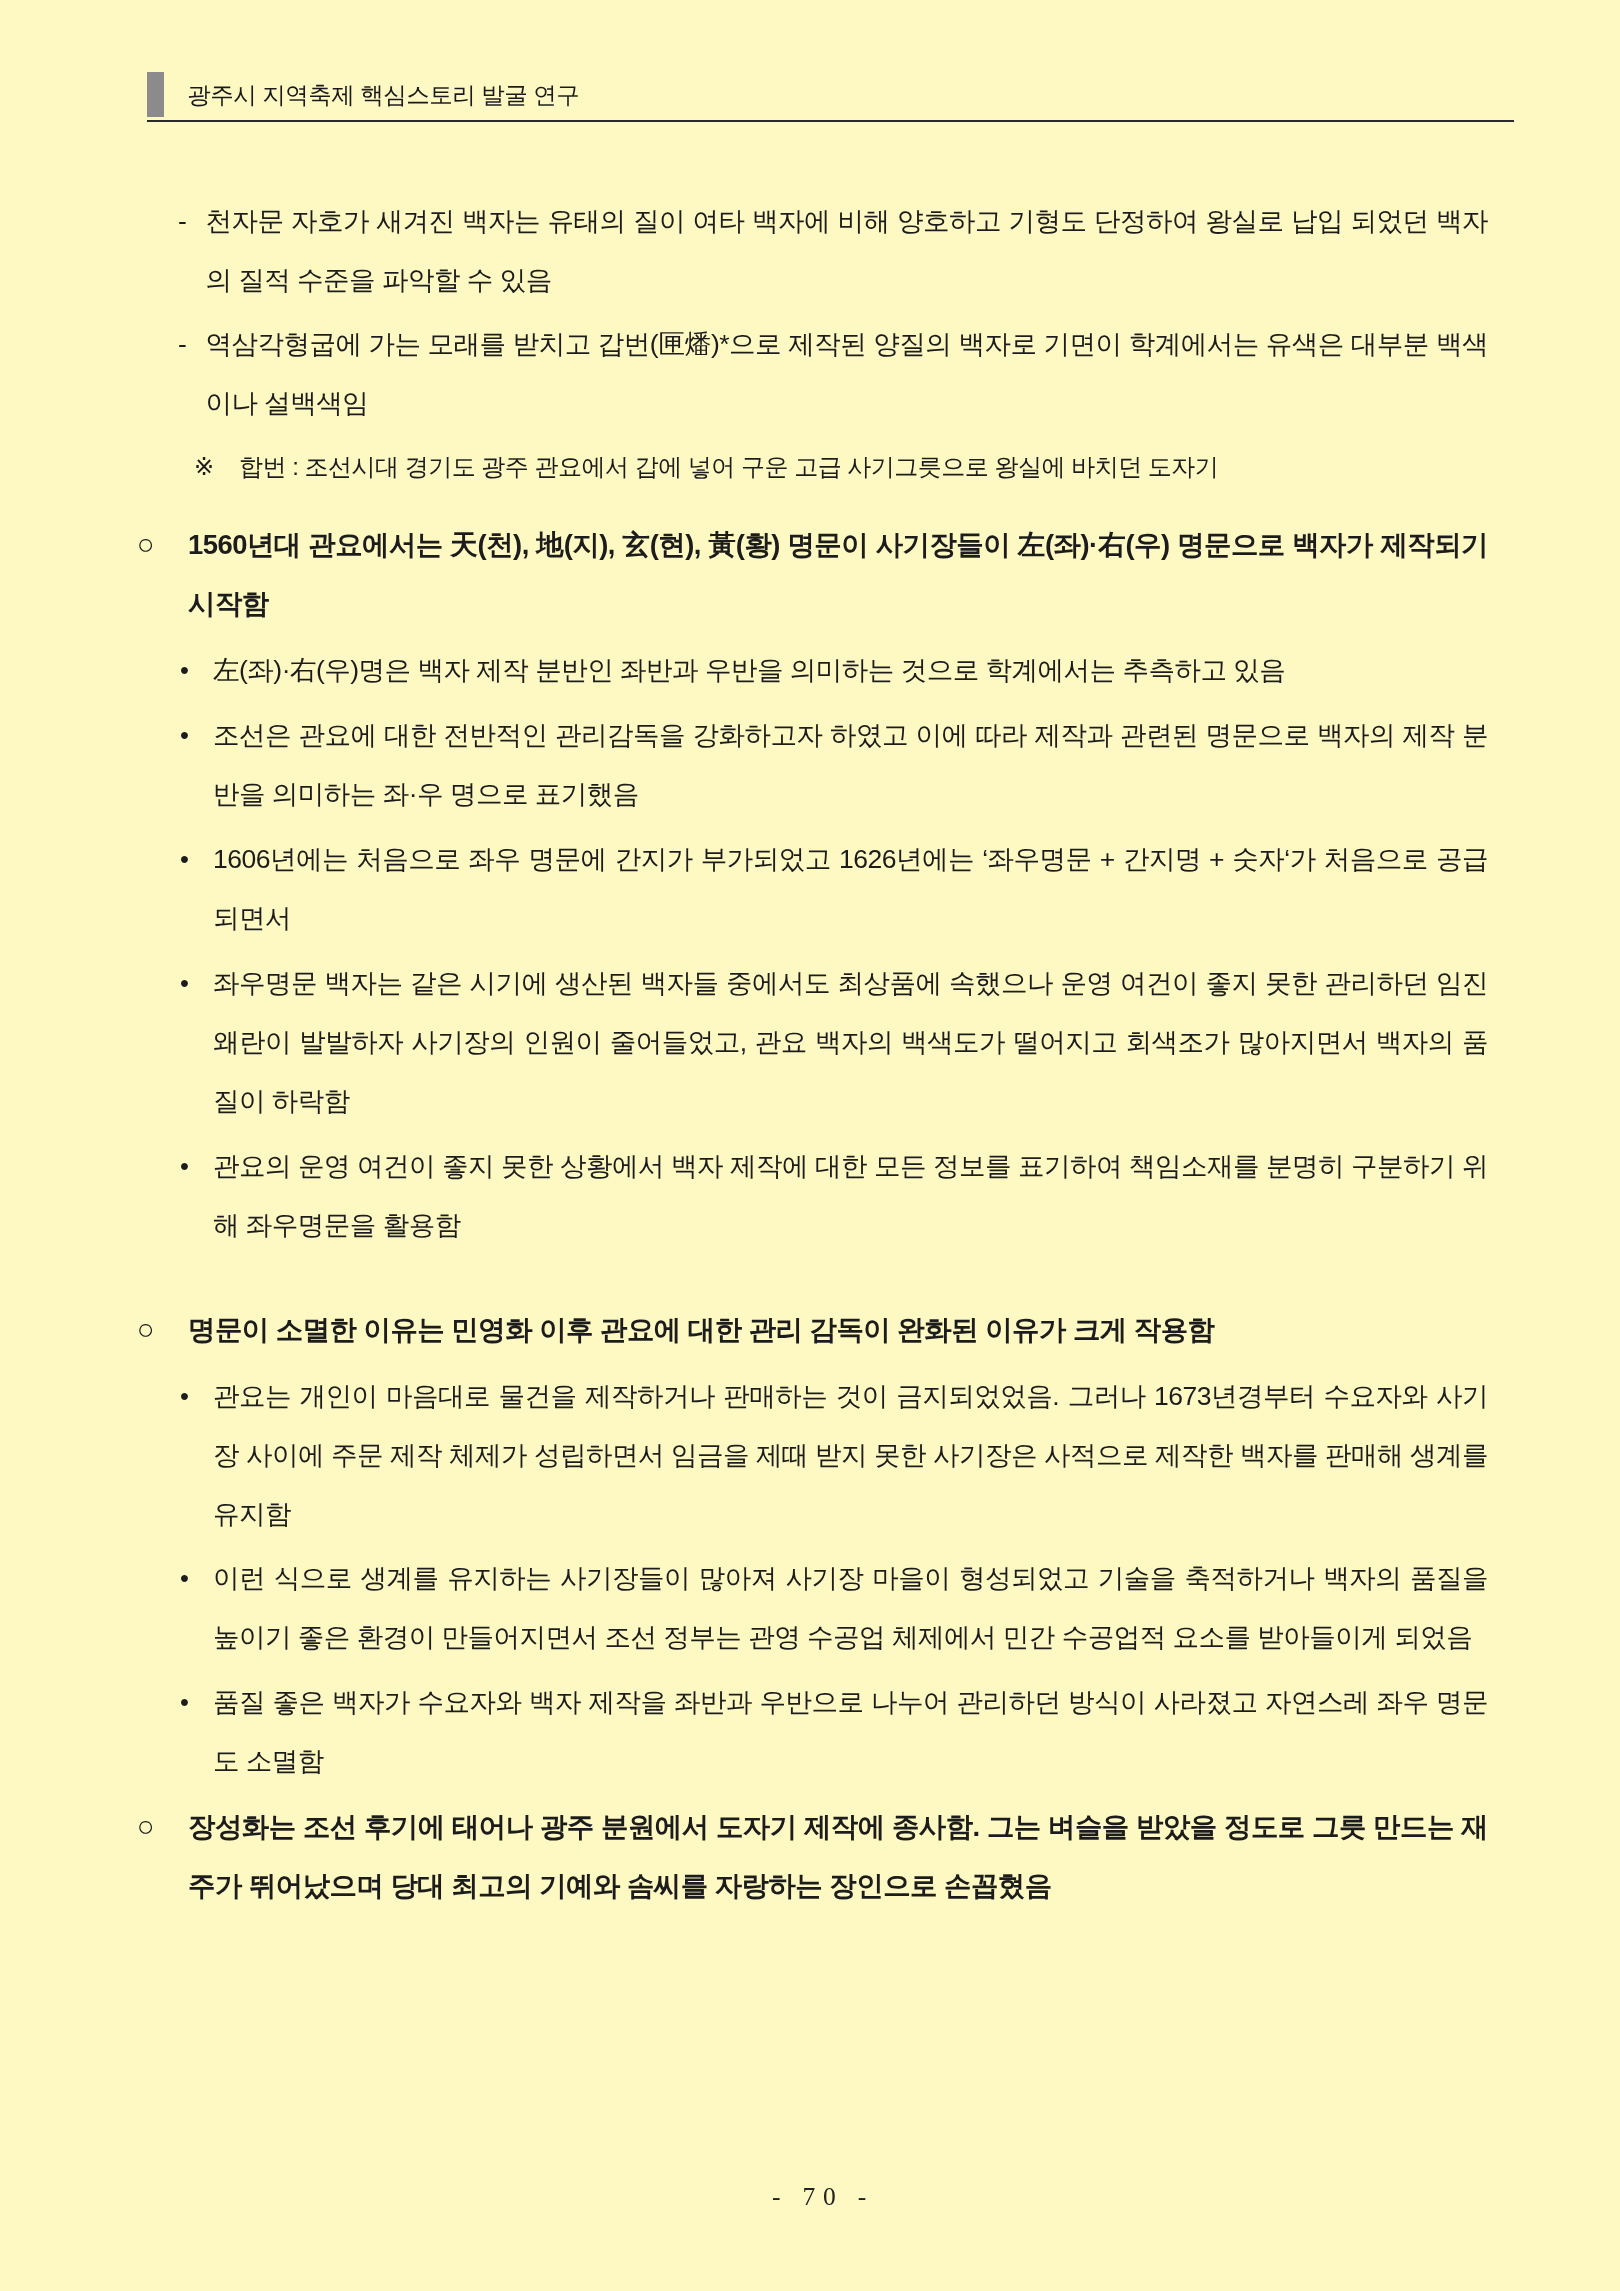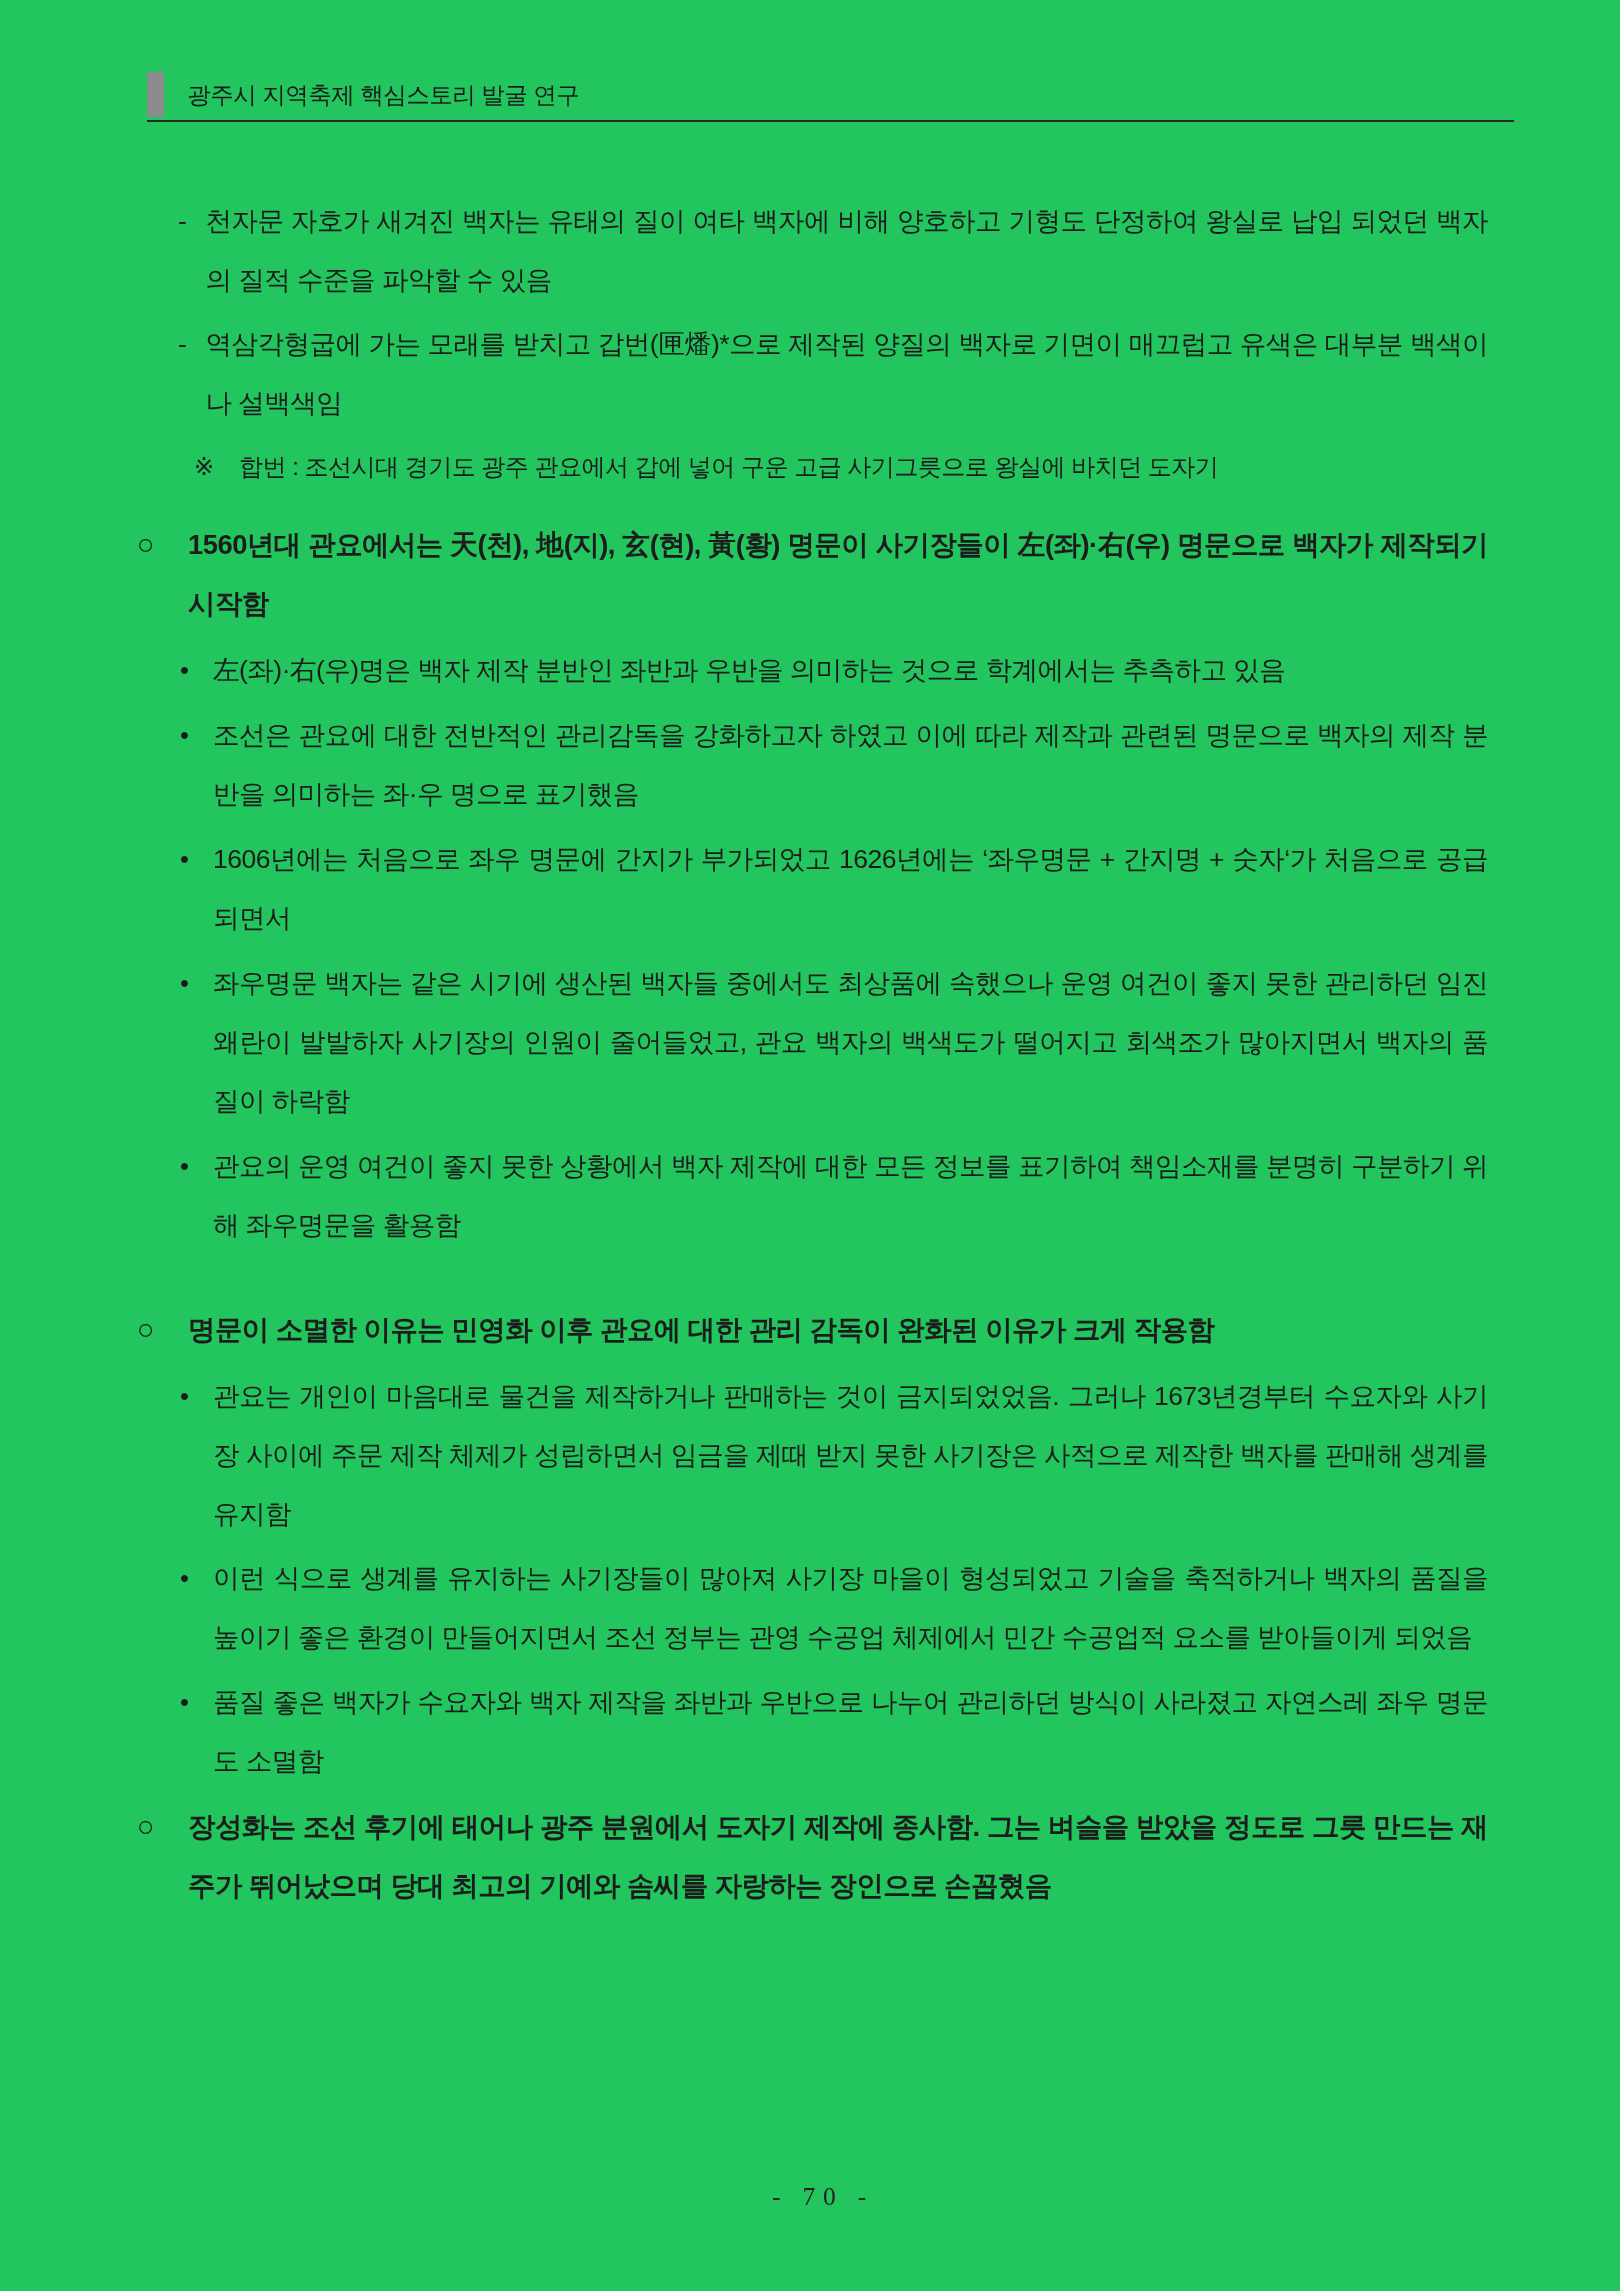--- a/index.html
+++ b/index.html
@@ -1,19 +1,19 @@
 <!DOCTYPE html>
 <html lang="ko"><head>
 <meta charset="utf-8">
 <style>
   html,body{margin:0;padding:0;background:#e8e8e8;}
   .page{
     position:relative;
     width:1620px;height:2292px;
-    background:#22c55e;
+    background:#fef9c3;
     overflow:hidden;
     font-family:"Liberation Sans","DejaVu Sans",sans-serif;
     color:#1c1c1c;
   }
   
   .doc-header{position:absolute;left:147px;top:71px;width:1367px;}
   .doc-header .head-row{display:flex;align-items:center;height:47px;}
   .header-bar{
     flex:0 0 auto;width:16.7px;height:45px;background:#8b8b8b;margin-right:23.5px;
   }
@@ -81,21 +81,21 @@
 
   <main class="doc-body">
 
     <div class="row dash">
       <span class="mk">-</span>
       <span class="tx">천자문 자호가 새겨진 백자는 유태의 질이 여타 백자에 비해 양호하고 기형도 단정하여 왕실로 납입 되었던 백자의 질적 수준을 파악할 수 있음</span>
     </div>
 
     <div class="row dash gap-sm">
       <span class="mk">-</span>
-      <span class="tx">역삼각형굽에 가는 모래를 받치고 갑번(匣燔)*으로 제작된 양질의 백자로 기면이 매끄럽고 유색은 대부분 백색이나 설백색임</span>
+      <span class="tx">역삼각형굽에 가는 모래를 받치고 갑번(匣燔)*으로 제작된 양질의 백자로 기면이 학계에서는 유색은 대부분 백색이나 설백색임</span>
     </div>
 
     <div class="row note">
       <span class="mk">※</span>
       <span class="tx">합번 : 조선시대 경기도 광주 관요에서 갑에 넣어 구운 고급 사기그릇으로 왕실에 바치던 도자기</span>
     </div>
 
     <div class="row circle bold gap-md">
       <span class="mk">○</span>
       <span class="tx">1560년대 관요에서는 天(천), 地(지), 玄(현), 黃(황) 명문이 사기장들이 左(좌)·右(우) 명문으로 백자가 제작되기 시작함</span>

